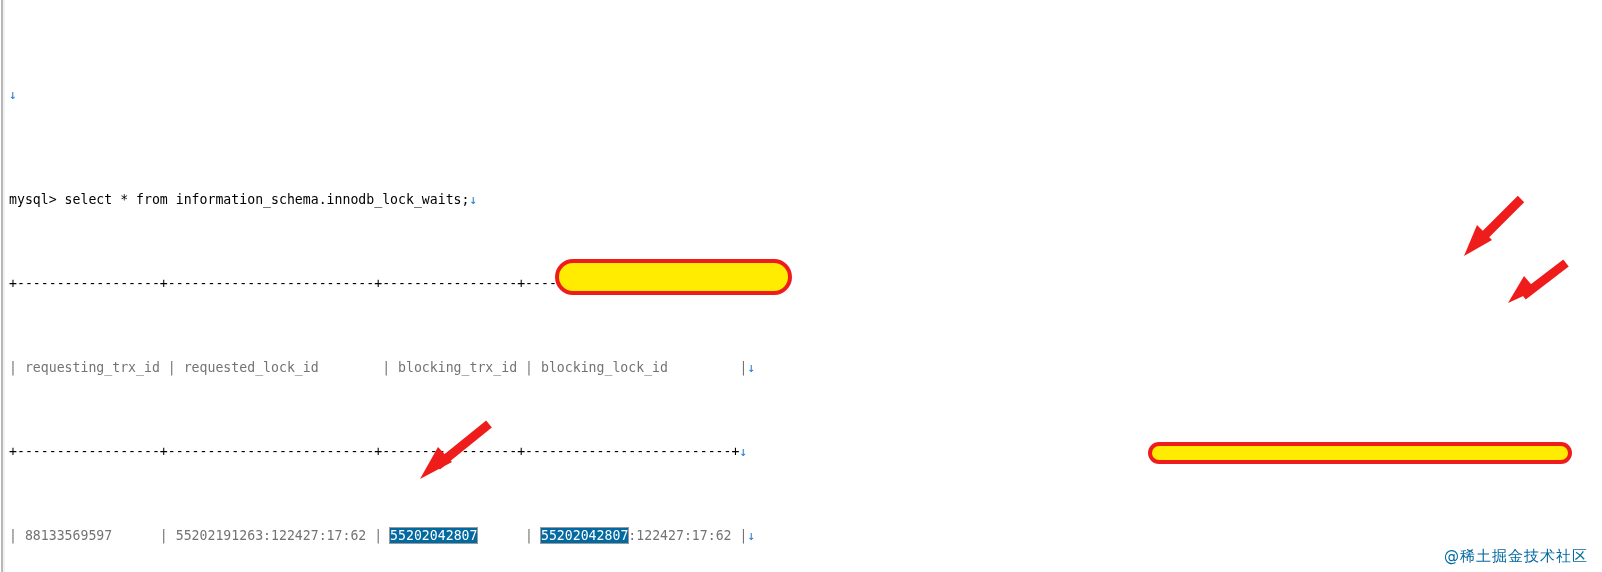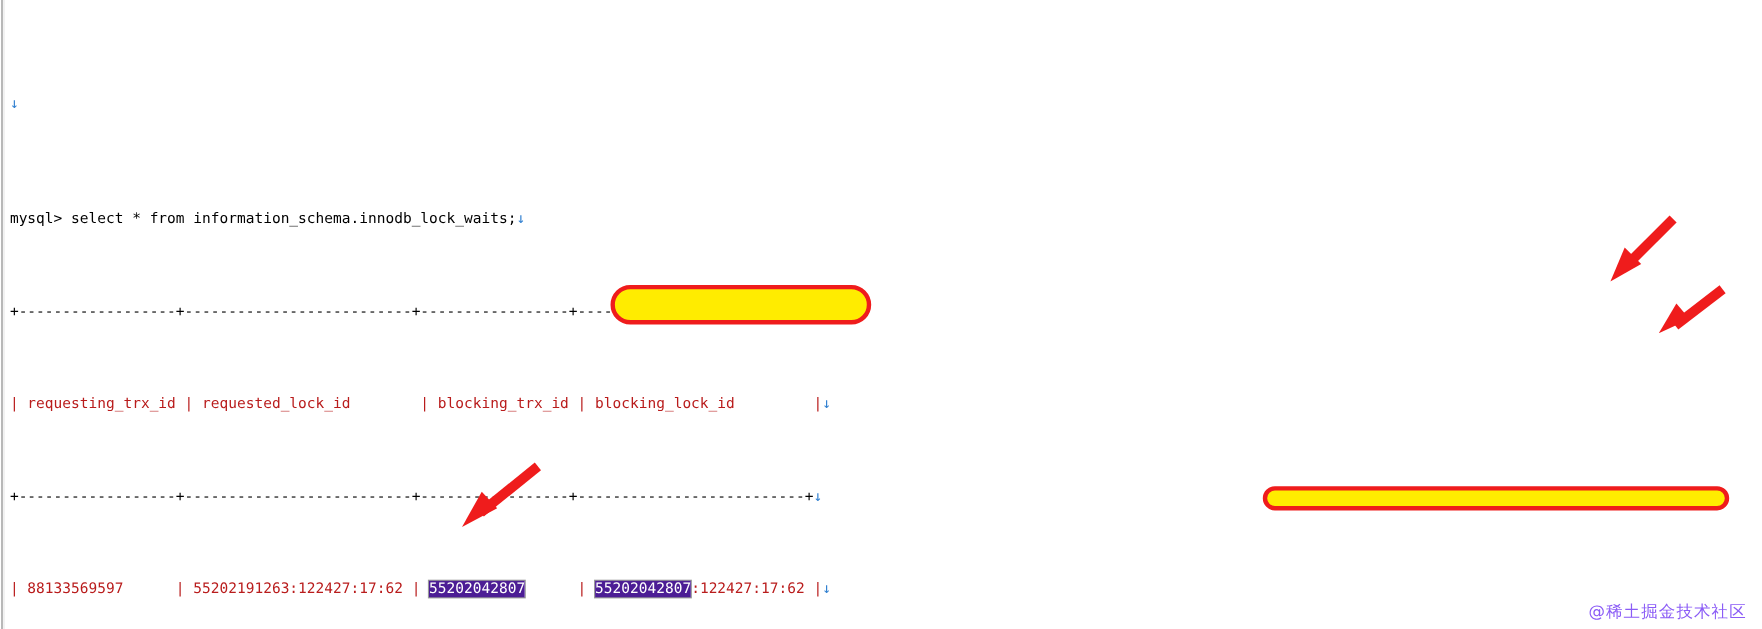--- a/index.html
+++ b/index.html
@@ -36,41 +36,41 @@
   }
 
   .line {
     height: 21px;
     white-space: pre;
     letter-spacing: 0px;
   }
 
   .cmd      { color: #000000; }
   .rule     { color: #000000; }
-  .data     { color: #b91c1c; text-align: center; }
+  .data     { color: #737373; text-align: center; }
   .nl       { color: #2f7fd0; }
   .sel      {
-    background: #4c1d95;
+    background: #0369a1;
     color: #ffffff;
     box-shadow: 0 0 0 1px #9a9a9a;
   }
 
   
   #annotations {
     position: absolute;
     left: 0; top: 0;
     width: 1602px; height: 572px;
     pointer-events: none;
   }
 
   #watermark {
     position: absolute;
     right: 14px;
     bottom: 6px;
-    color: #8b5cf6;
+    color: #0369a1;
     font-family: "DejaVu Sans", "Liberation Sans", sans-serif;
     font-size: 15px;
     letter-spacing: 1px;
     white-space: nowrap;
   }
 </style>
 </head>
 <body>
 
 <div id="left-edge"></div>

